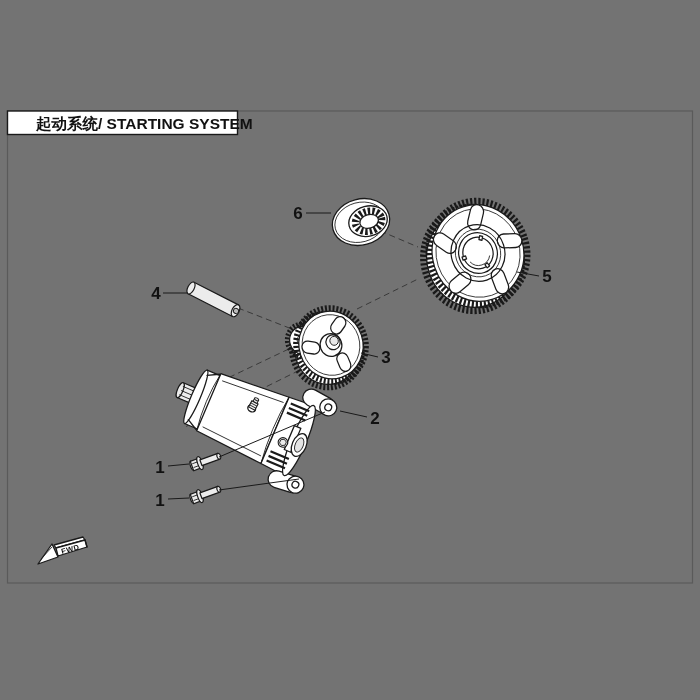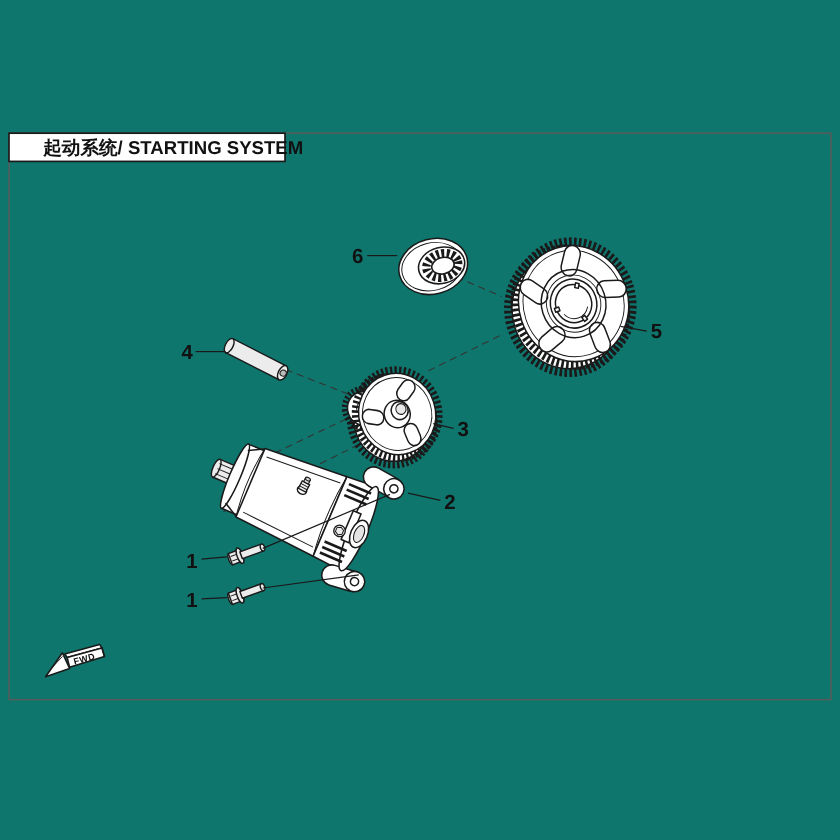--- a/index.html
+++ b/index.html
@@ -1,16 +1,16 @@
 <!DOCTYPE html>
 <html><head>
 <meta charset="utf-8">
 <style>
   html,body{margin:0;padding:0;background:#fff;}
-  .canvas{position:relative;width:700px;height:700px;background:#0f766e;overflow:hidden;
+  .canvas{position:relative;width:700px;height:700px;background:#737373;overflow:hidden;
           font-family:"Liberation Sans", sans-serif;}
   svg{position:absolute;left:0;top:0;}
   .ln{stroke:#1a1a1a;stroke-width:1.3;fill:none;stroke-linejoin:round;stroke-linecap:round;}
   .fw{fill:#ffffff;stroke:#1a1a1a;stroke-width:1.3;stroke-linejoin:round;}
   .fl{fill:#ececec;stroke:#1a1a1a;stroke-width:1.2;stroke-linejoin:round;}
   .thin{stroke:#1a1a1a;stroke-width:0.8;fill:none;}
   .dash{stroke:#333;stroke-width:0.9;fill:none;stroke-dasharray:6 4;}
   .leader{stroke:#1a1a1a;stroke-width:1;fill:none;}
   .teeth{fill:none;stroke:#1a1a1a;}
   .callout{font:bold 17px "Liberation Sans",sans-serif;fill:#111;}

